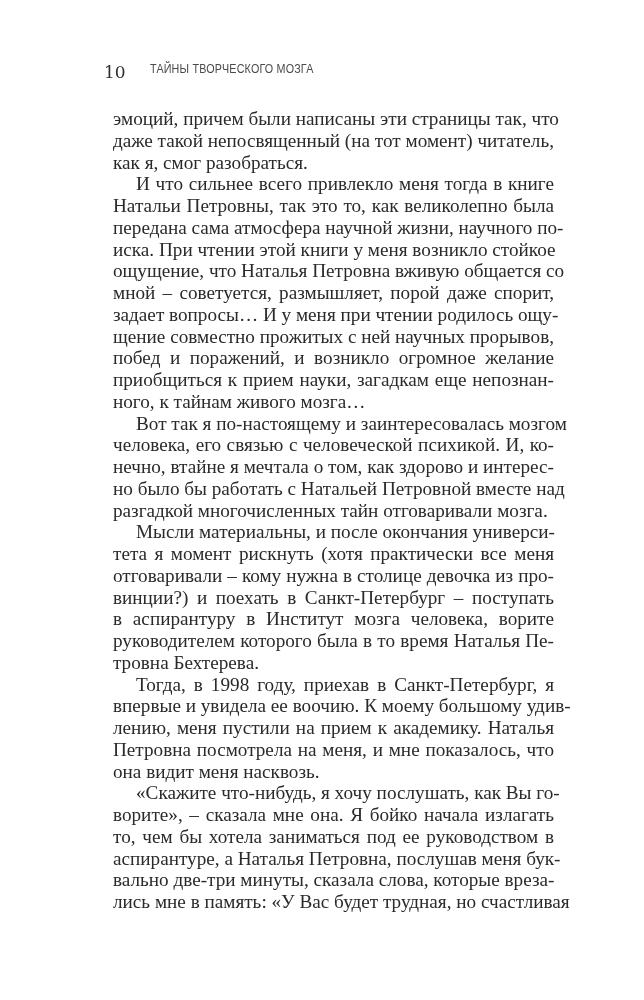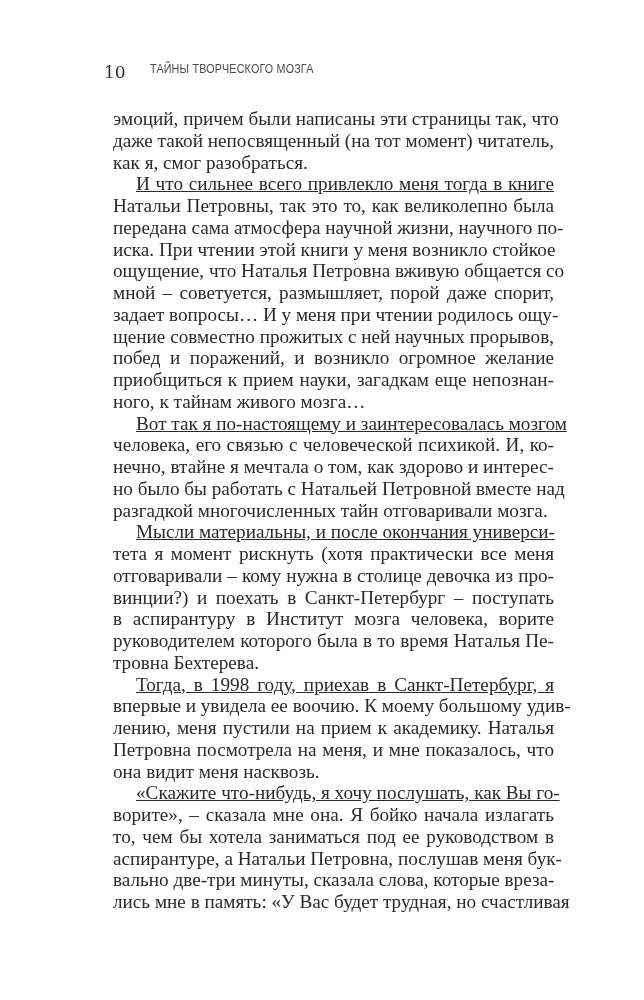--- a/index.html
+++ b/index.html
@@ -58,21 +58,20 @@
       white-space: nowrap;
       text-align: justify;
       text-align-last: justify;
     }
     .line.last {
       text-align: left;
       text-align-last: left;
     }
     .line.indent {
       padding-left: 23px;
-      text-decoration: underline;
     }
   </style>
 </head>
 <body>
 
 <div class="page">
 
   <div class="running-head">
     <span class="page-number">10</span>
     <span class="head-title">ТАЙНЫ ТВОРЧЕСКОГО МОЗГА</span>
@@ -106,18 +105,18 @@
       <span class="line">руководителем которого была в то время Наталья Пе-</span>
       <span class="line last">тровна Бехтерева.</span>
       <span class="line indent">Тогда, в 1998 году, приехав в Санкт-Петербург, я</span>
       <span class="line">впервые и увидела ее воочию. К моему большому удив-</span>
       <span class="line">лению, меня пустили на прием к академику. Наталья</span>
       <span class="line">Петровна посмотрела на меня, и мне показалось, что</span>
       <span class="line last">она видит меня насквозь.</span>
       <span class="line indent">«Скажите что-нибудь, я хочу послушать, как Вы го-</span>
       <span class="line">ворите», – сказала мне она. Я бойко начала излагать</span>
       <span class="line">то, чем бы хотела заниматься под ее руководством в</span>
-      <span class="line">аспирантуре, а Натальи Петровна, послушав меня бук-</span>
+      <span class="line">аспирантуре, а Наталья Петровна, послушав меня бук-</span>
       <span class="line">вально две-три минуты, сказала слова, которые вреза-</span>
       <span class="line">лись мне в память: «У Вас будет трудная, но счастливая</span>
     </div>
 
 </div>
 
 </body></html>

